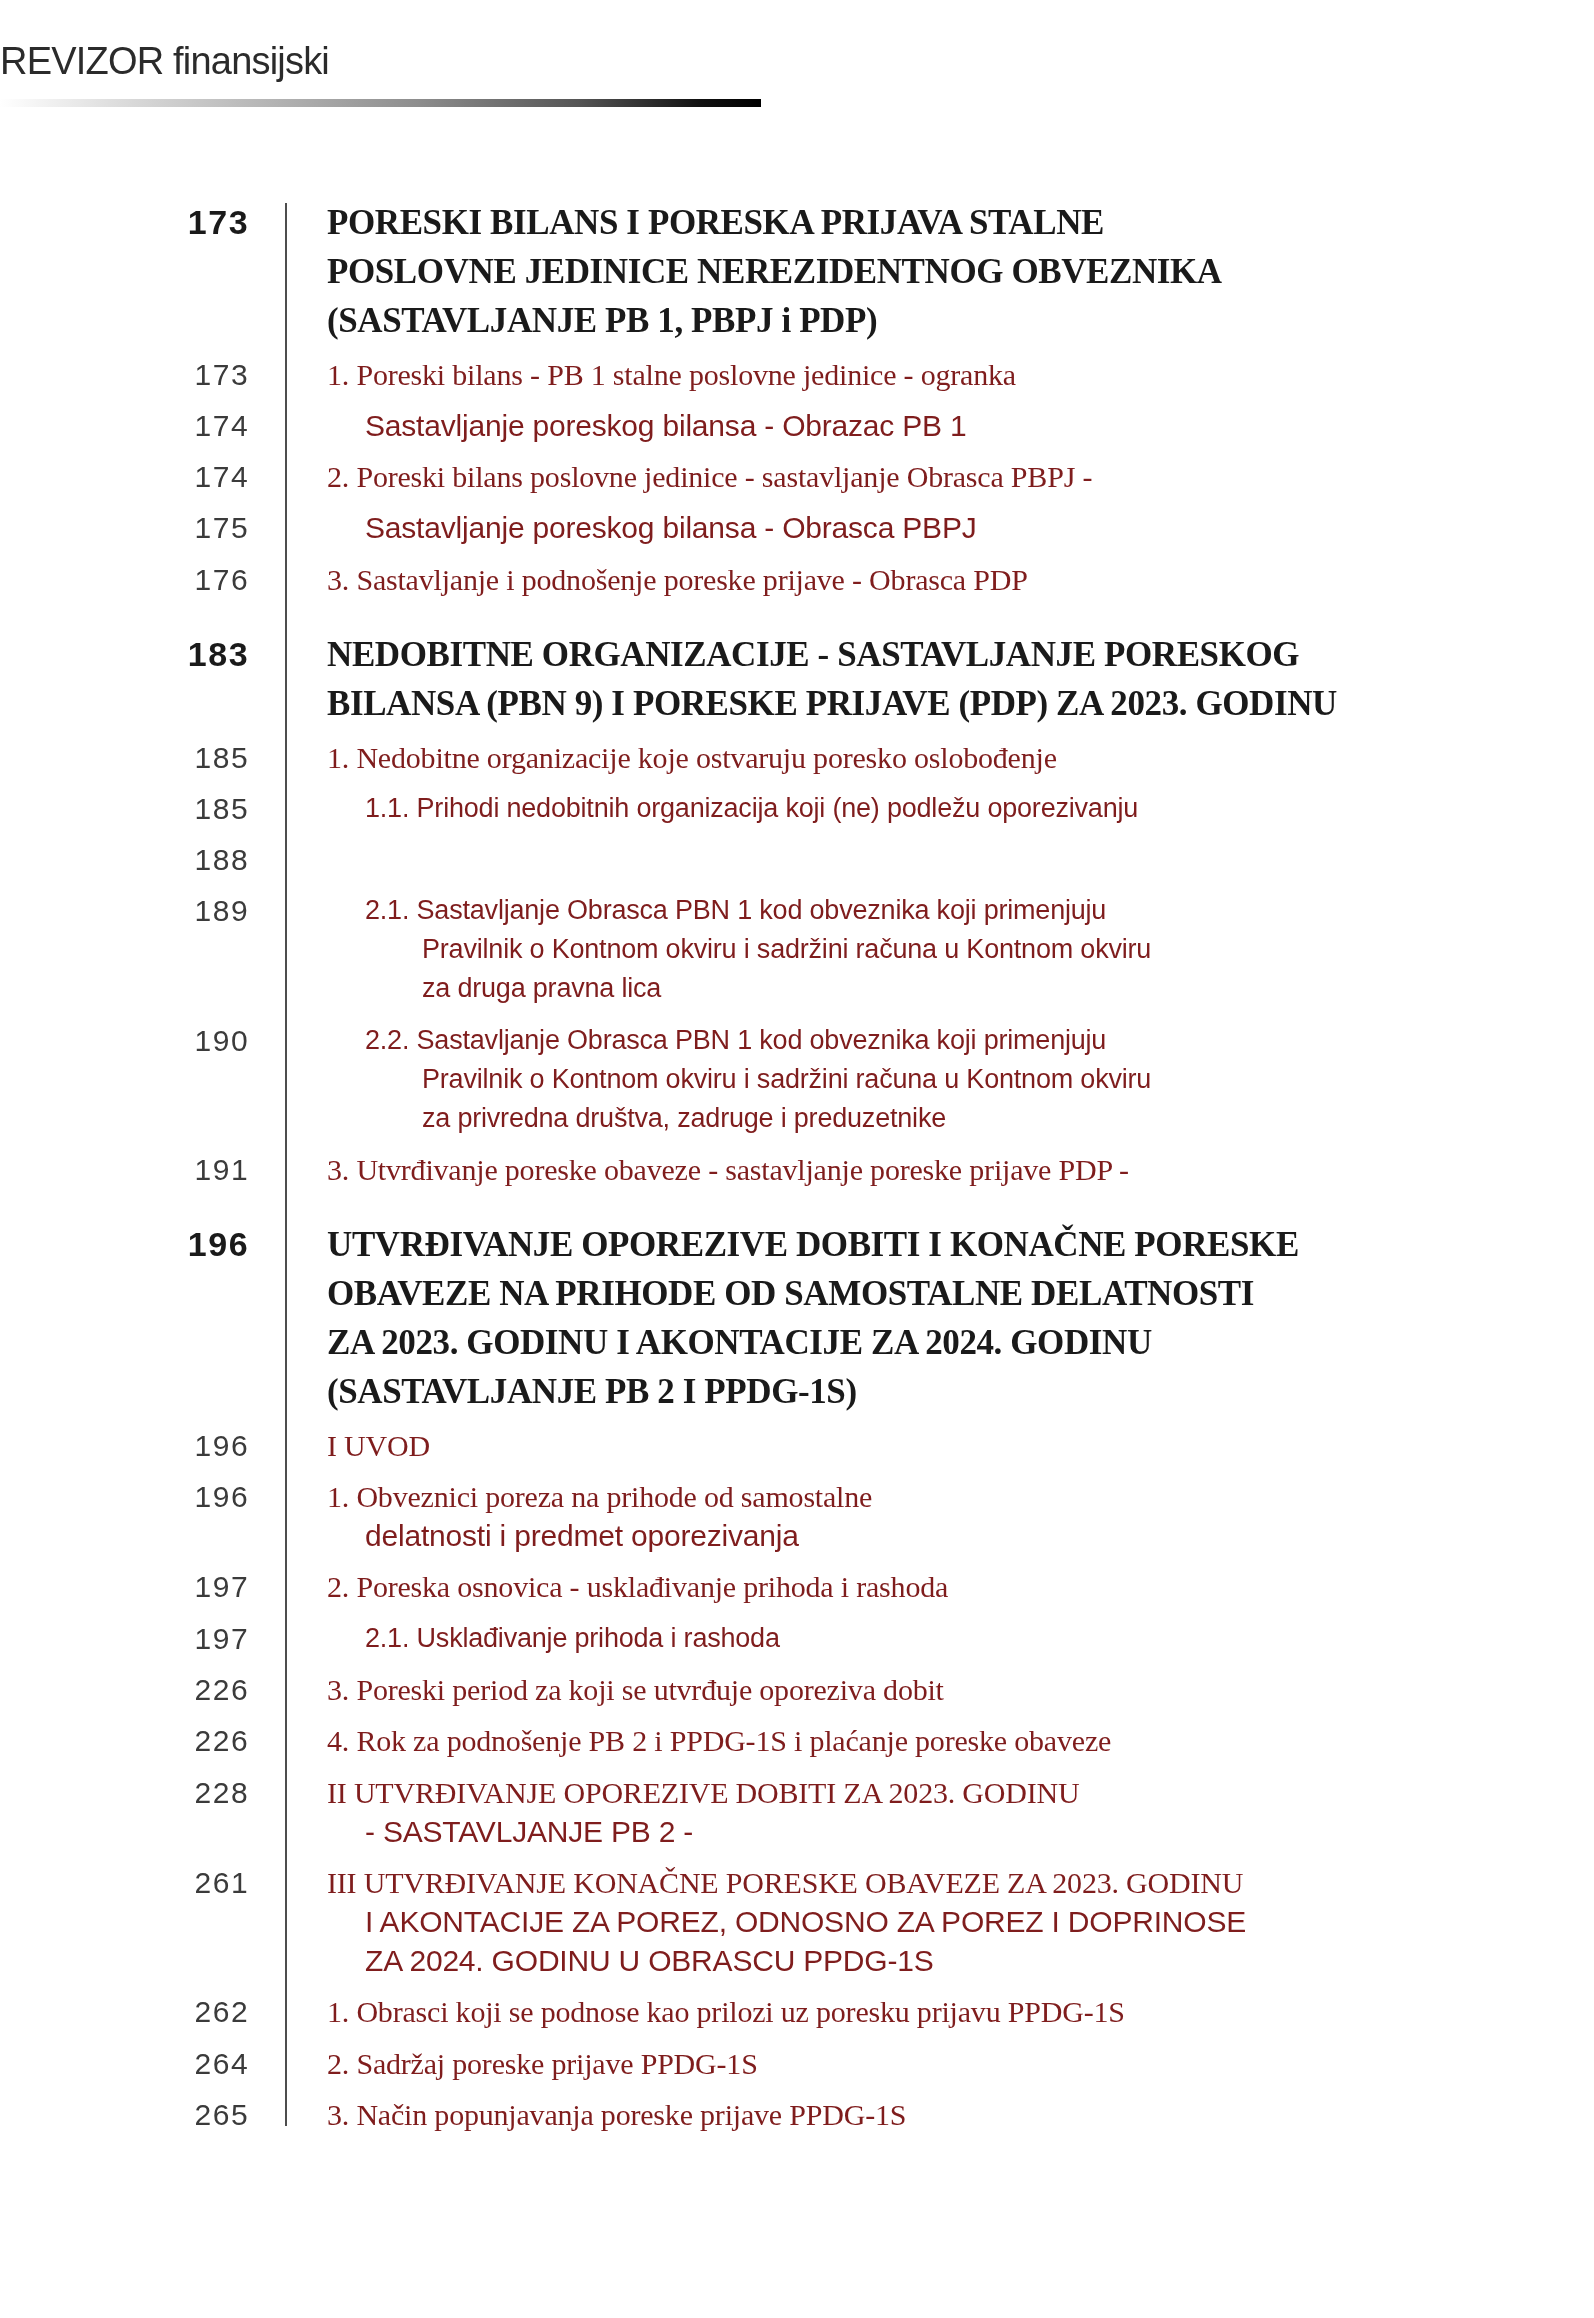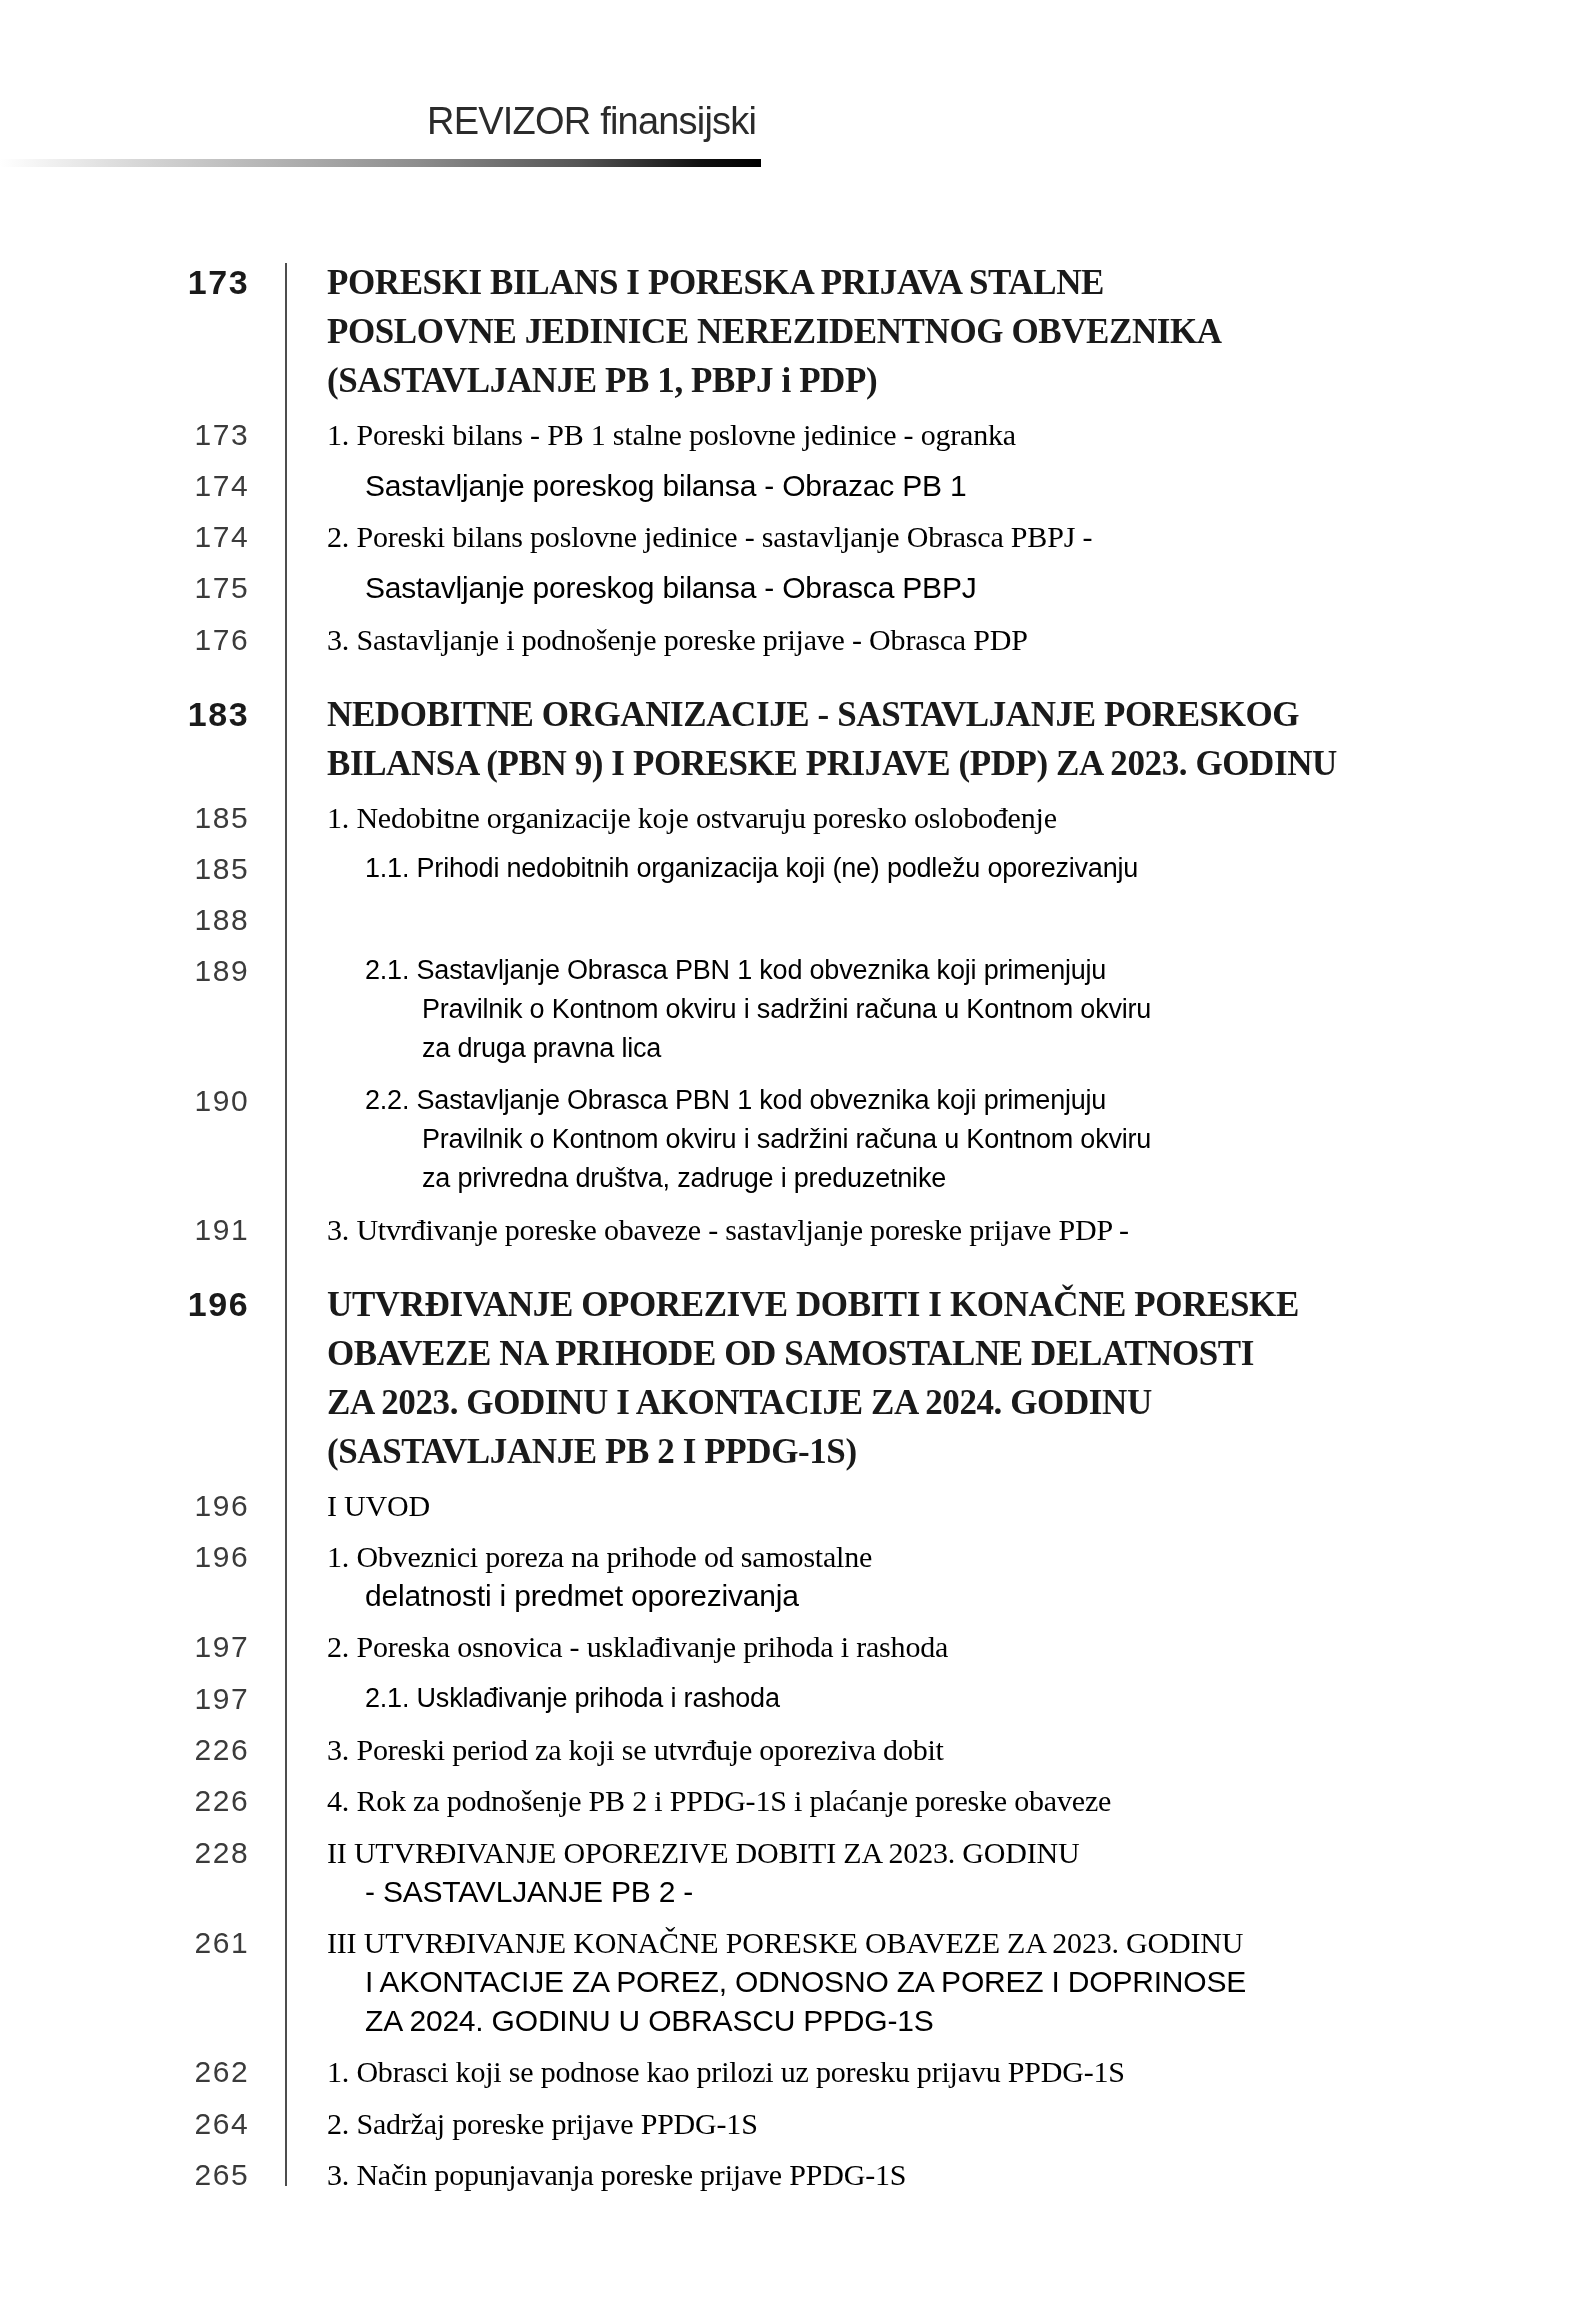--- a/index.html
+++ b/index.html
@@ -6,21 +6,21 @@
   .page {
     position: relative;
     width: 1594px;
     height: 2319px;
     background: #ffffff;
     overflow: hidden;
     font-family: "Liberation Sans", sans-serif;
     font-stretch: condensed;
   }
   
-  .masthead { width: 761px; margin-top: 100px; text-align: right; }
+  .masthead { width: 761px; margin-top: 40px; }
   .masthead-title {
     display: block;
     font-size: 38px;
     line-height: 43px;
     font-weight: 400;
     letter-spacing: -0.8px;
     color: #2b2b2b;
     padding-right: 4.9px;
   }
   .masthead-rule {
@@ -67,21 +67,21 @@
     font-weight: 700;
     letter-spacing: -0.4px;
     color: #1a1a1a;
     white-space: nowrap;
   }
   .iline {
     font-size: 30px;
     line-height: 39px;
     font-weight: 400;
     letter-spacing: -0.2px;
-    color: #000000;
+    color: #7f1d1d;
     white-space: nowrap;
   }
   .iline.small { font-size: 27px; }
   .ind-0 { padding-left: 0; font-family: Liberation Serif, serif; }
   .ind-1 { padding-left: 38px; }
   .ind-2 { padding-left: 95px; }
 </style>
 </head>
 <body>
 

